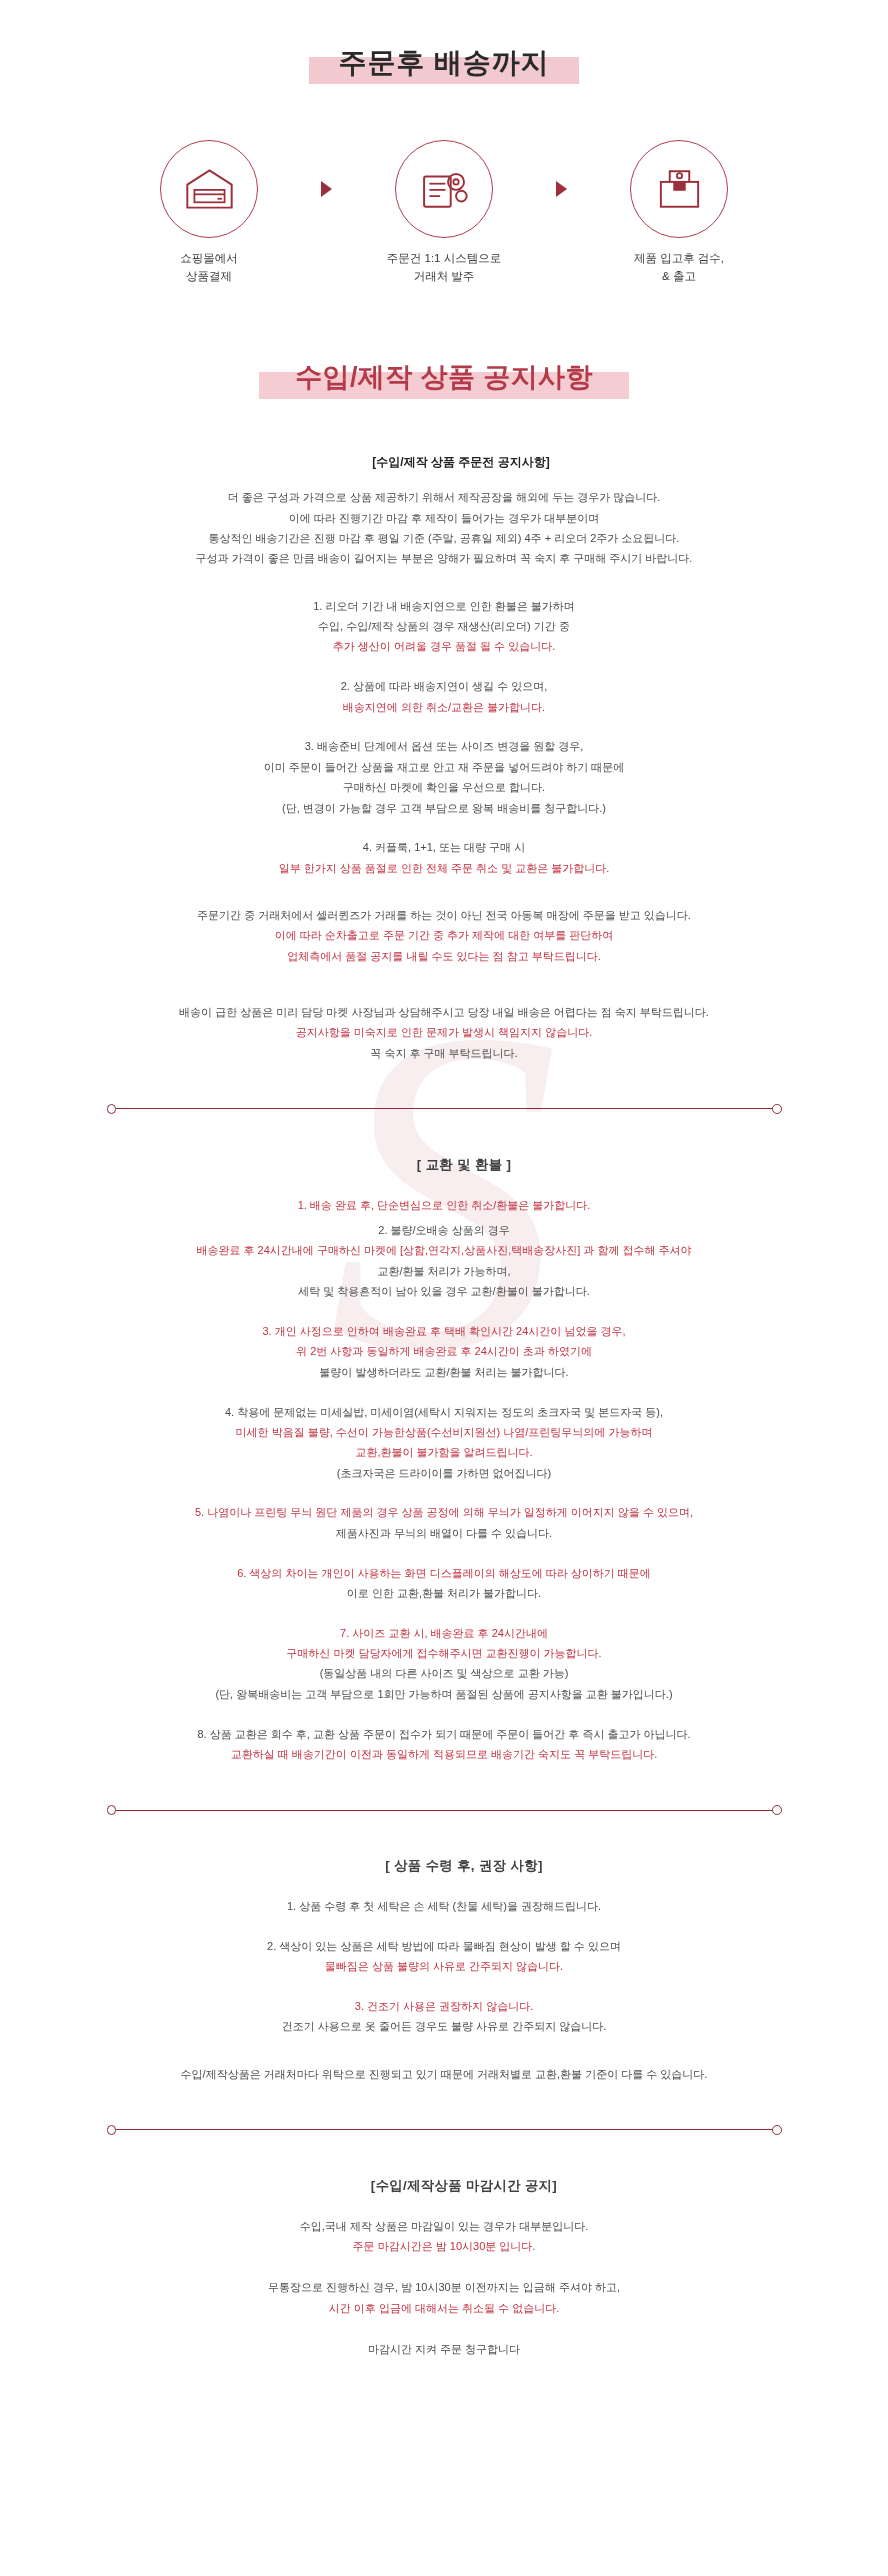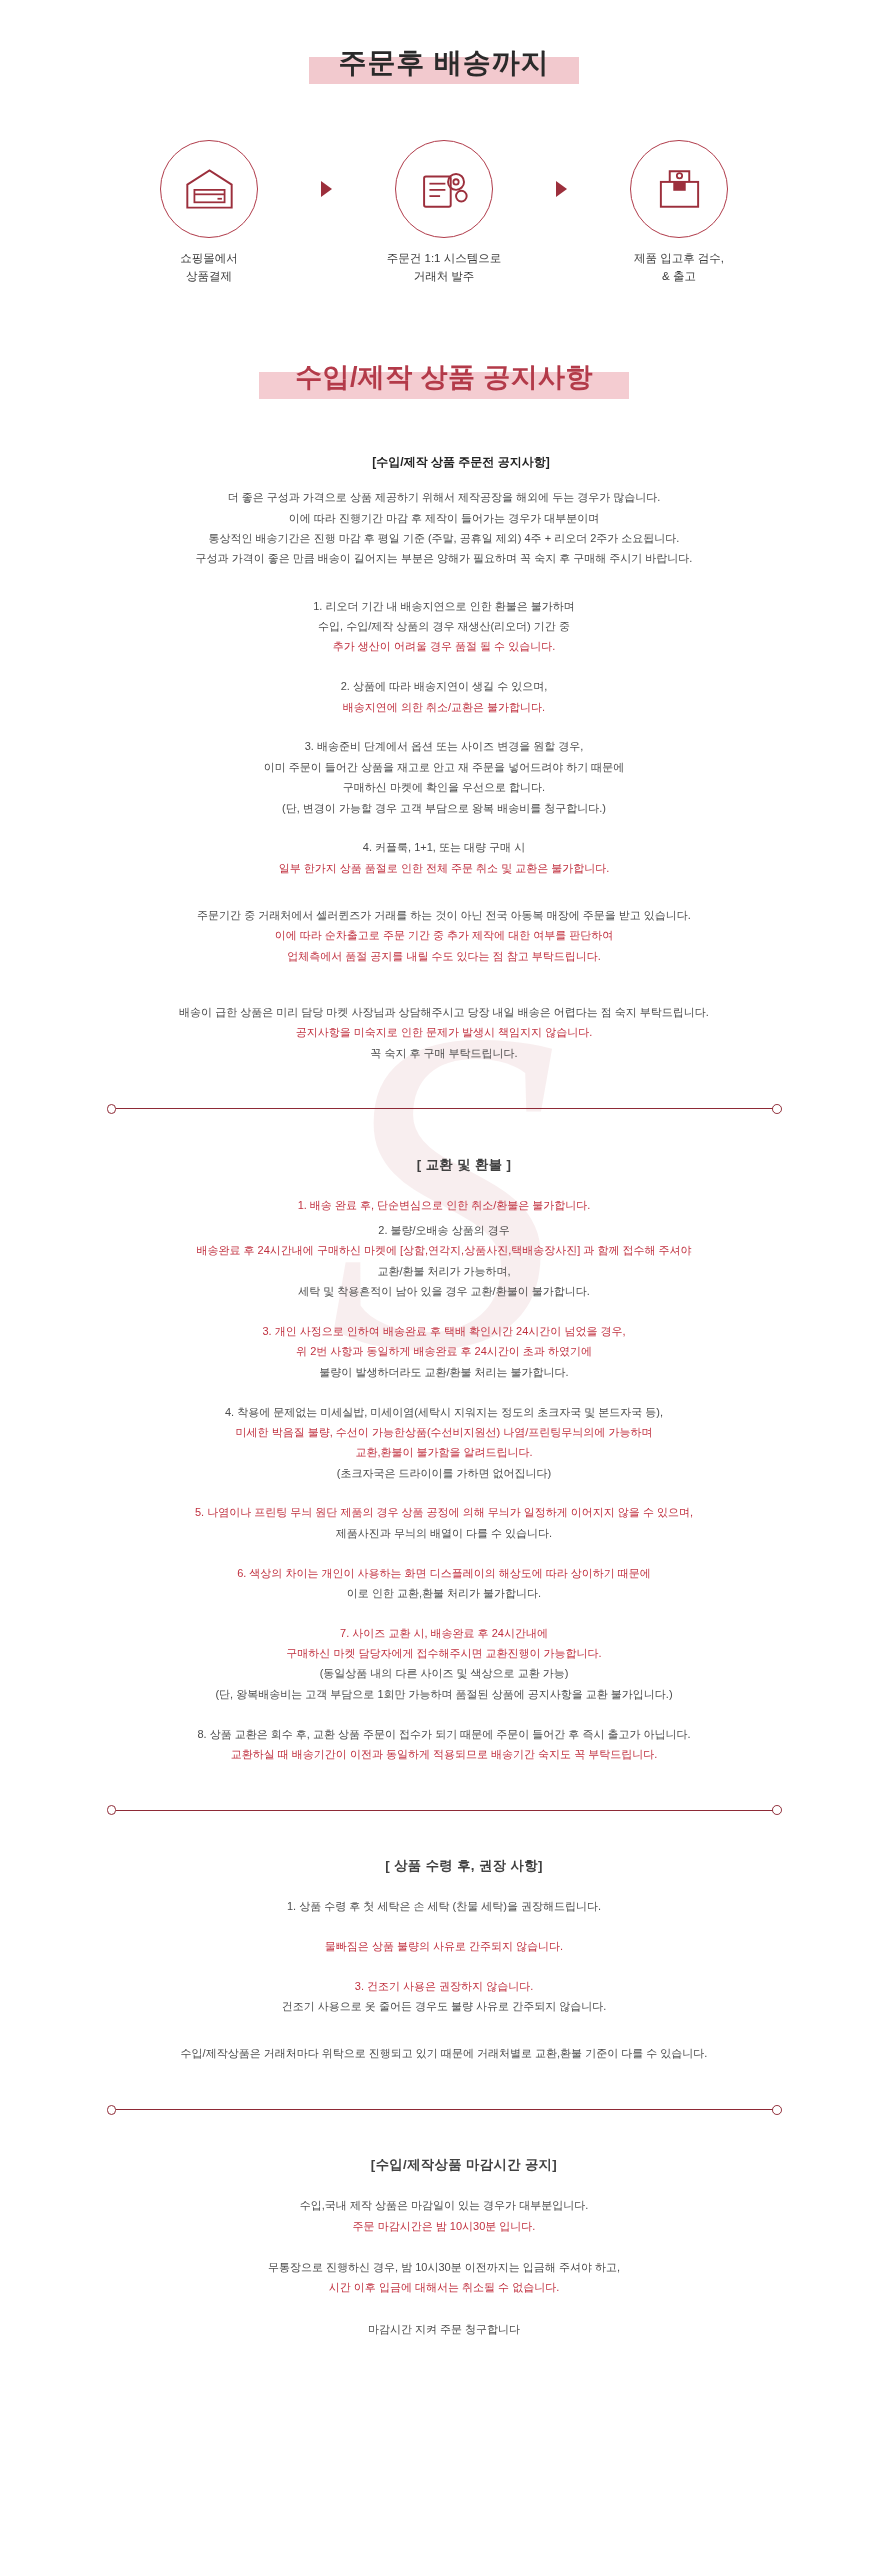--- a/index.html
+++ b/index.html
@@ -382,20 +382,21 @@
       <span class="dot r"></span>
     </div>
 
     <div class="sec-title">[ 상품 수령 후, 권장 사항]</div>
     <div class="spacer-24"></div>
     <div class="block" id="care-items">
         <div>
           <div>1. 상품 수령 후 첫 세탁은 손 세탁 (찬물 세탁)을 권장해드립니다.</div>
         </div>
         <div style="margin-top: 19.5px;">
+          <div>2. 색상이 있는 상품은 세탁 방법에 따라 물빠짐 현상이 발생 할 수 있으며</div>
           <div class="red">물빠짐은 상품 불량의 사유로 간주되지 않습니다.</div>
         </div>
         <div style="margin-top: 19.5px;">
           <div class="red">3. 건조기 사용은 권장하지 않습니다.</div>
           <div>건조기 사용으로 옷 줄어든 경우도 불량 사유로 간주되지 않습니다.</div>
         </div>
       </div>
     <div class="spacer-30"></div>
     <div class="block">수입/제작상품은 거래처마다 위탁으로 진행되고 있기 때문에 거래처별로 교환,환불 기준이 다를 수 있습니다.</div>
 

